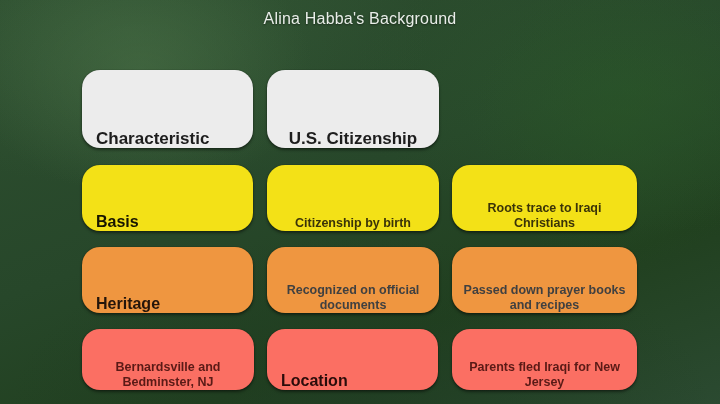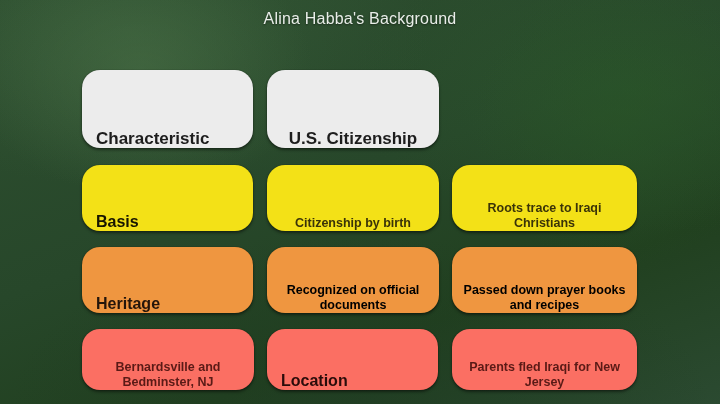--- a/index.html
+++ b/index.html
@@ -125,21 +125,21 @@
     line-height: 1.22;
     color: #2a2018;
   }
 
   .yellow  { background: #f3e117; }
   .orange  { background: #ef9640; }
   .salmon  { background: #fb6f63; }
 
   .yellow.value { color: #3a3308; }
   .yellow.label { color: #171500; }
-  .orange.value { color: #000000; }
+  .orange.value { color: #404040; }
   .orange.label { color: #24150a; }
   .salmon.value { color: #5a1a16; }
   .salmon.label { color: #2a0c0a; }
 </style>
 </head>
 <body>
 
 <div id="slide">
 
   <div id="title">Alina Habba's Background</div>

